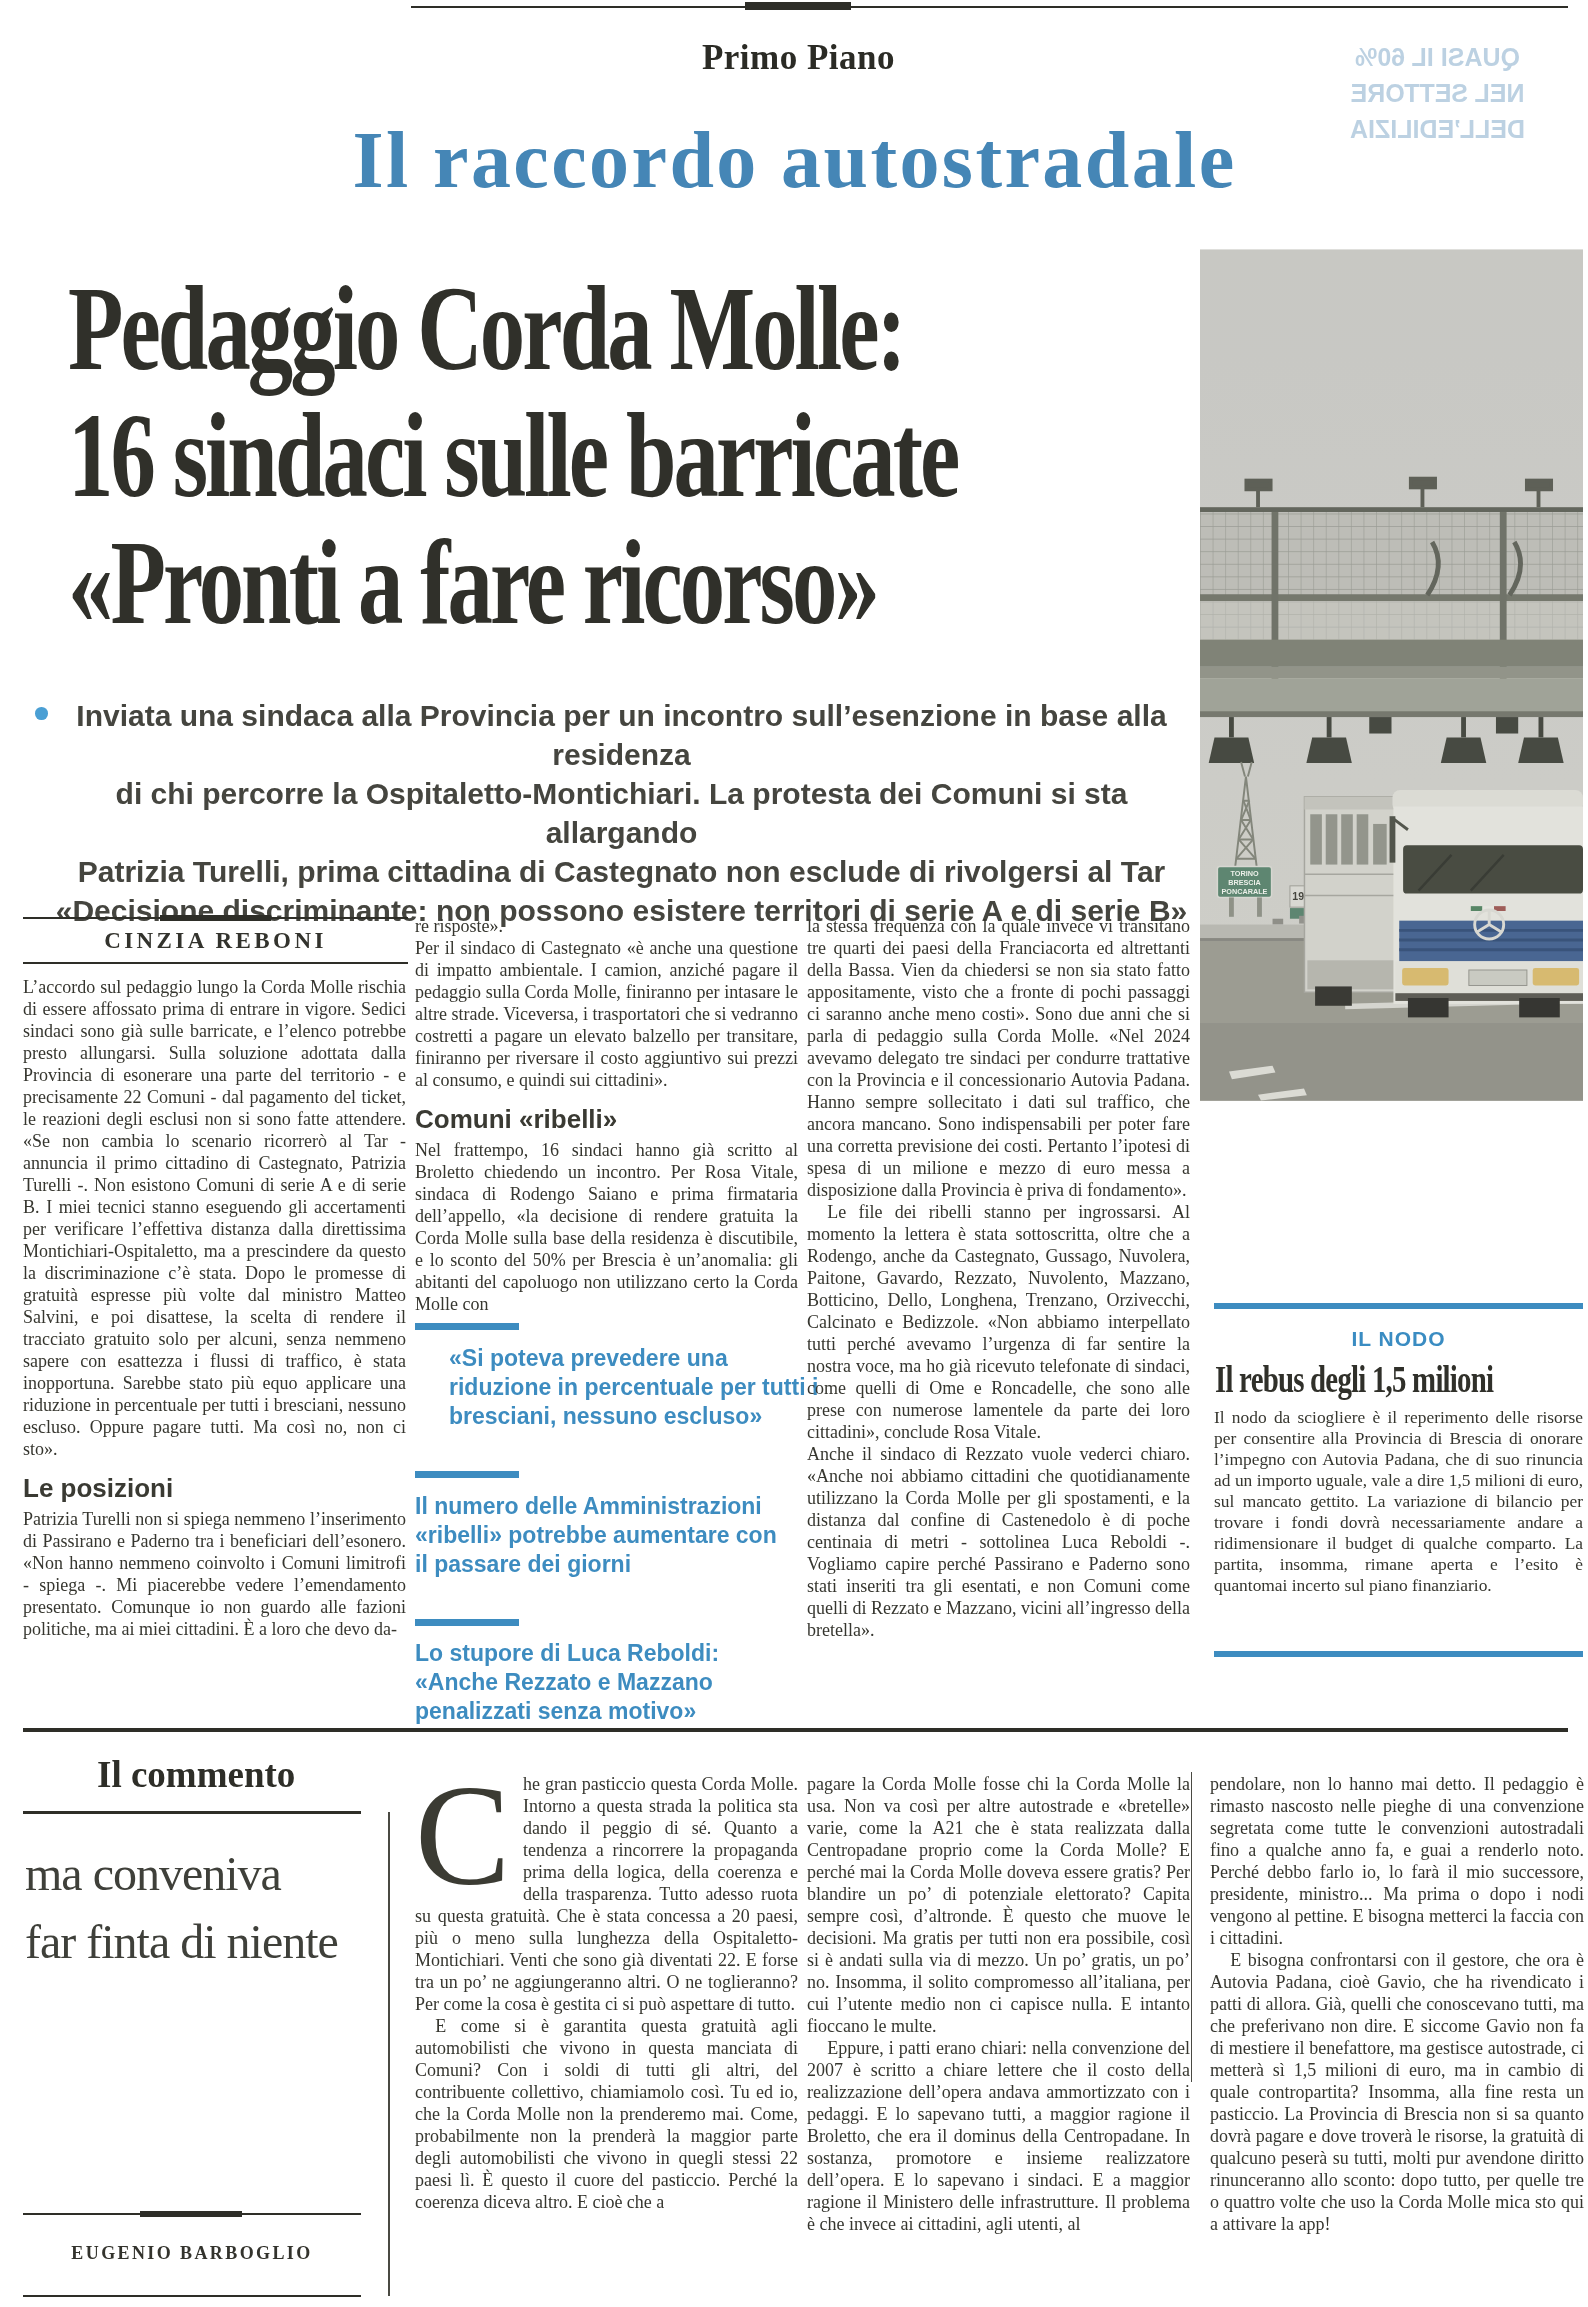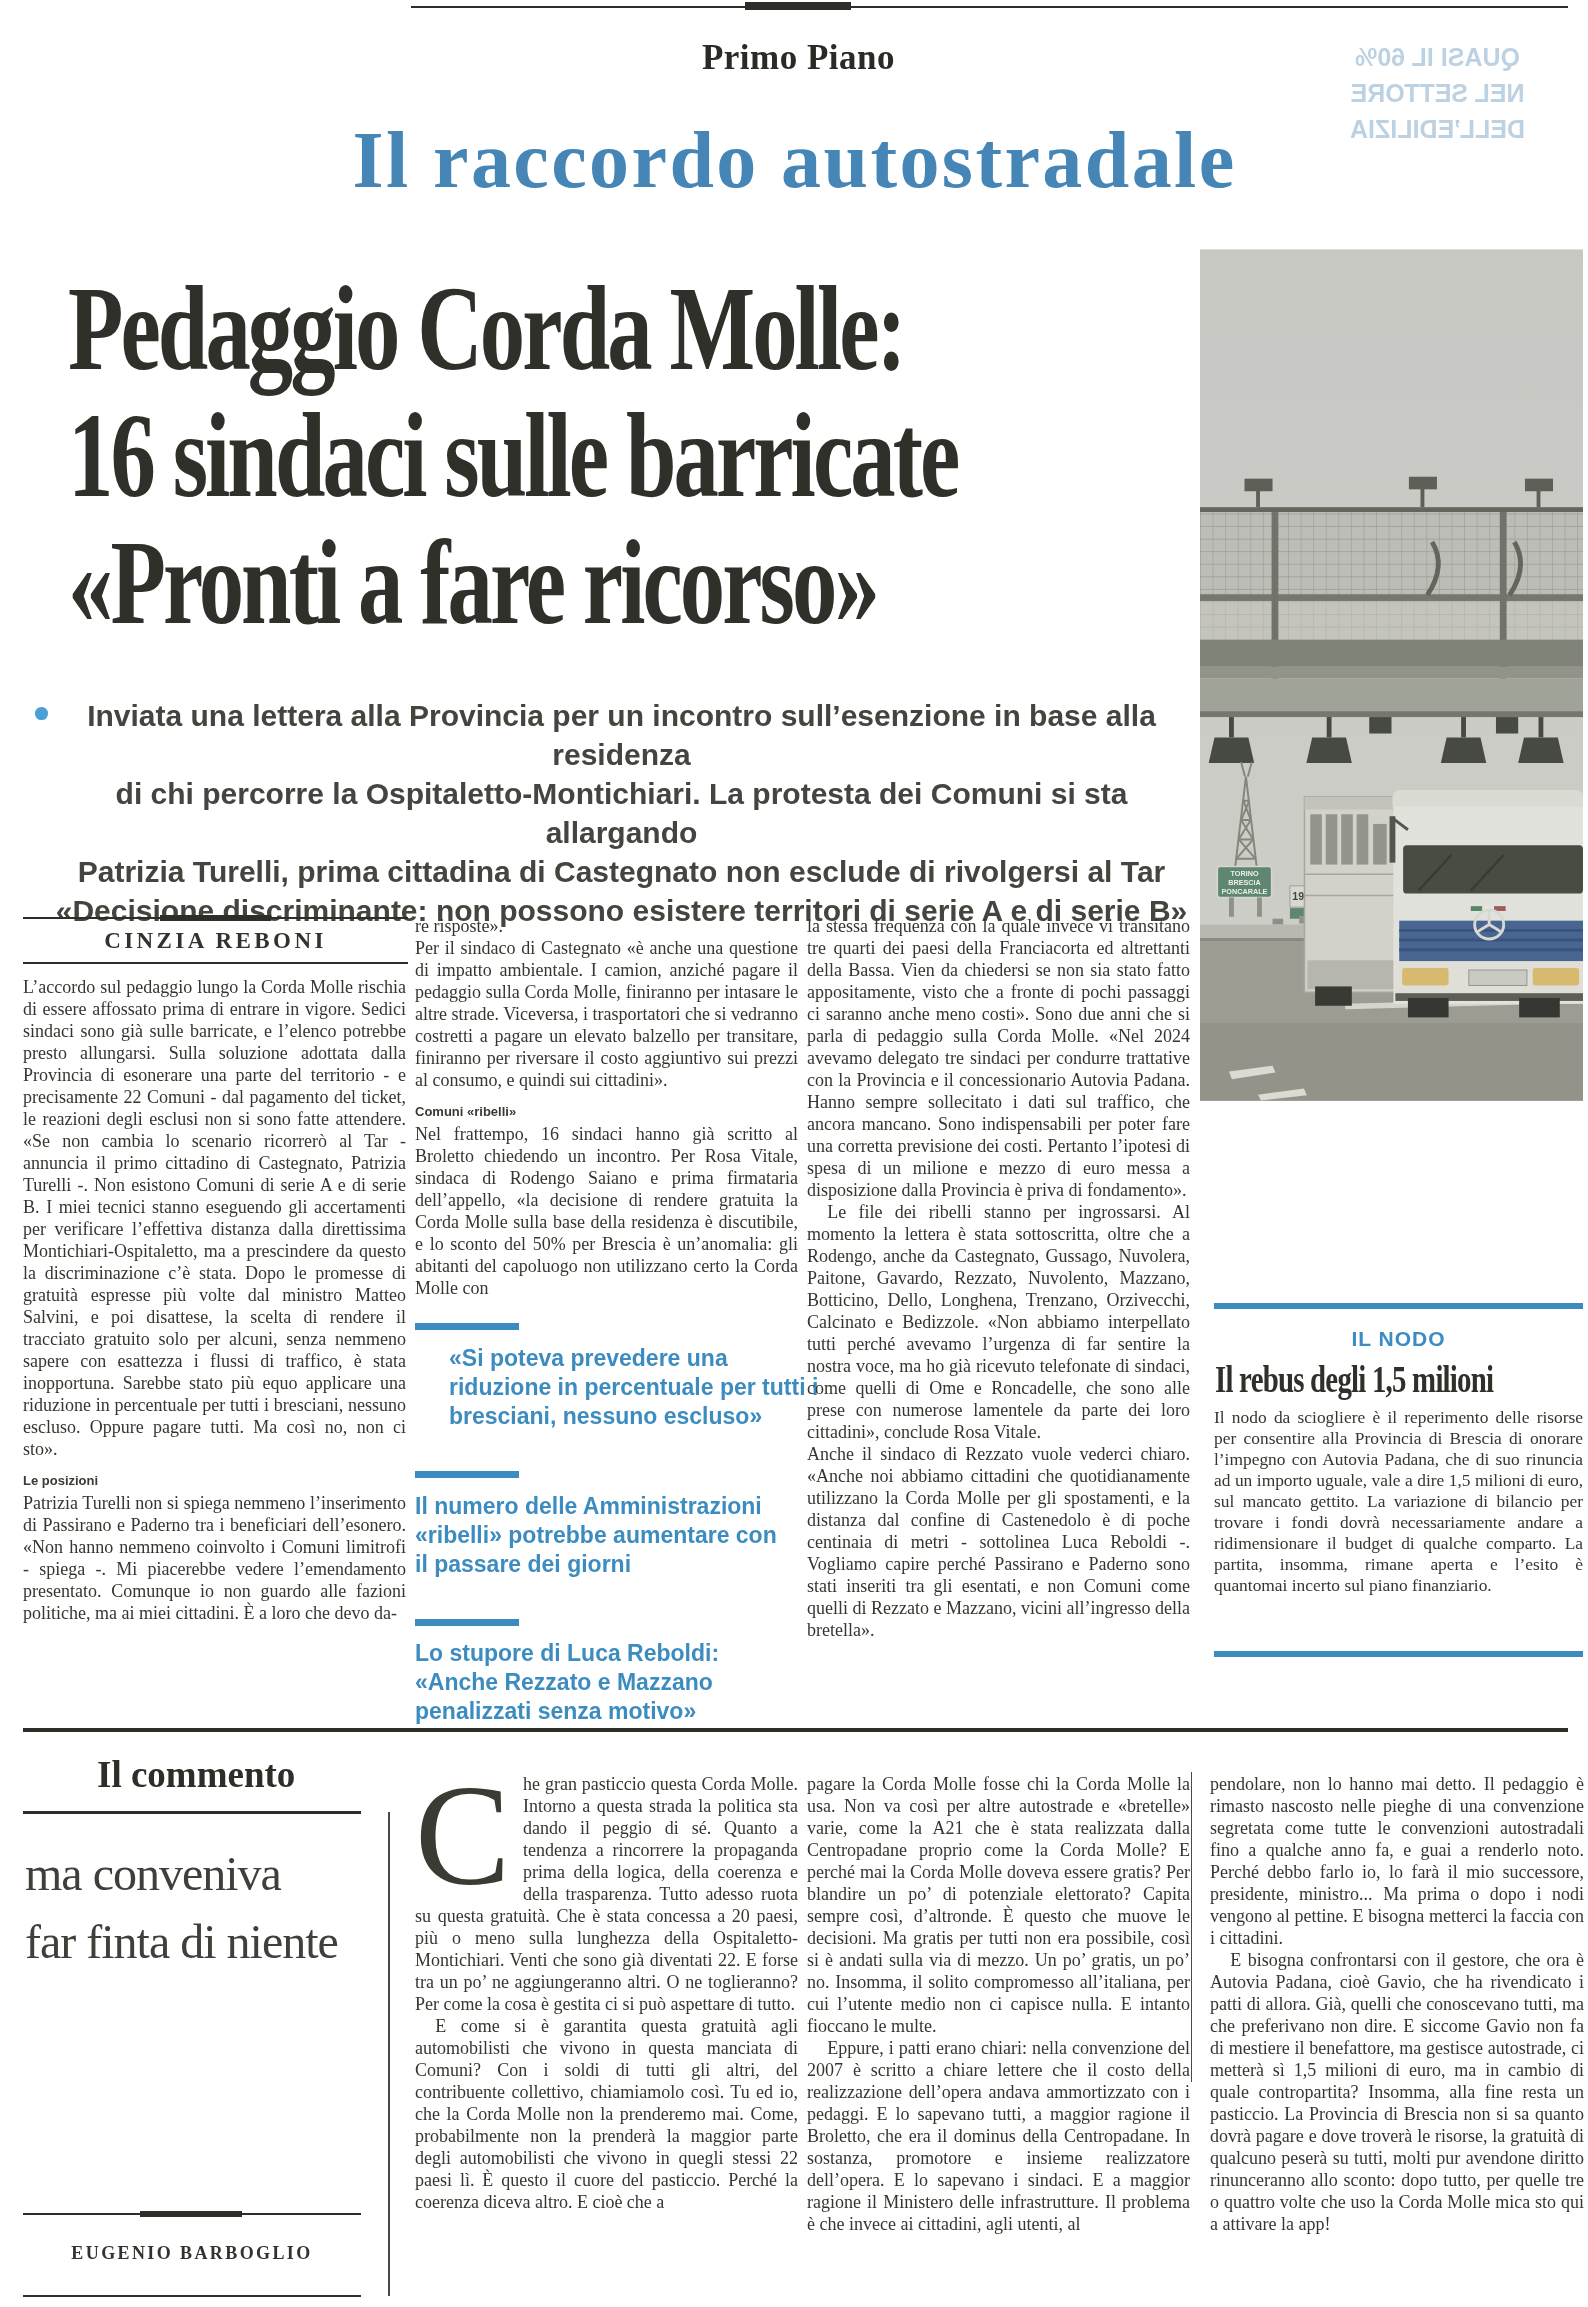--- a/index.html
+++ b/index.html
@@ -29,21 +29,21 @@
      font-family:"Liberation Sans",sans-serif;font-weight:bold;font-size:30px;line-height:39px;color:#45453f;}
   .bullet{position:absolute;left:35px;top:707px;width:12.6px;height:12.6px;border-radius:50%;background:#4a9fd4;}
 
   
   .byline-name{text-align:center;font-weight:bold;font-size:23px;letter-spacing:3.4px;color:#33332d;}
 
   
   .body-p{font-size:18px;line-height:22px;text-align:justify;color:#36362f;margin:0 0 0 0;
      hyphens:auto;-webkit-hyphens:auto;}
   .indent{text-indent:20.3px;}
-  .subhead{font-family:"Liberation Sans",sans-serif;font-weight:bold;font-size:13px;color:#3a3a33;
+  .subhead{font-family:"Liberation Sans",sans-serif;font-weight:bold;font-size:26px;color:#3a3a33;
      margin:12.6px 0 4.8px 0;}
   .col{position:absolute;width:383px;}
 
   .pullquote{position:absolute;left:415px;width:373px;font-family:"Liberation Sans",sans-serif;
      font-weight:bold;font-size:23px;line-height:29px;color:#3d8cc0;}
   .pullbar{position:absolute;left:415px;width:104px;height:6.8px;background:#3d8cc0;}
 
   
   .sidebar-label{left:1214px;top:1327px;width:369px;text-align:center;
      font-family:"Liberation Sans",sans-serif;font-weight:bold;font-size:21px;letter-spacing:1px;color:#3a8cc2;}
@@ -78,21 +78,21 @@
   <div class="abs kicker">Il raccordo autostradale</div>
 
   <div class="abs headline">
     <div>Pedaggio Corda Molle:</div>
     <div>16 sindaci sulle barricate</div>
     <div>«Pronti a fare ricorso»</div>
   </div>
 
   <div class="bullet"></div>
   <div class="abs standfirst">
-    <div>Inviata una lettera alla Provincia per un incontro sull’esenzione in base alla residenza</div>
+    <div>Inviata una sindaca alla Provincia per un incontro sull’esenzione in base alla residenza</div>
     <div>di chi percorre la Ospitaletto-Montichiari. La protesta dei Comuni si sta allargando</div>
     <div>Patrizia Turelli, prima cittadina di Castegnato non esclude di rivolgersi al Tar</div>
     <div>«Decisione discriminante: non possono esistere territori di serie A e di serie B»</div>
   </div>
 
   <svg class="abs" style="left:1200px;top:249px;" width="383" height="852" viewBox="0 0 792 1760">
     <defs>
       <linearGradient id="sky" x1="0" y1="0" x2="0" y2="1">
         <stop offset="0" stop-color="#c7c7c3"></stop>
           <stop offset="1" stop-color="#cfcfca"></stop>

